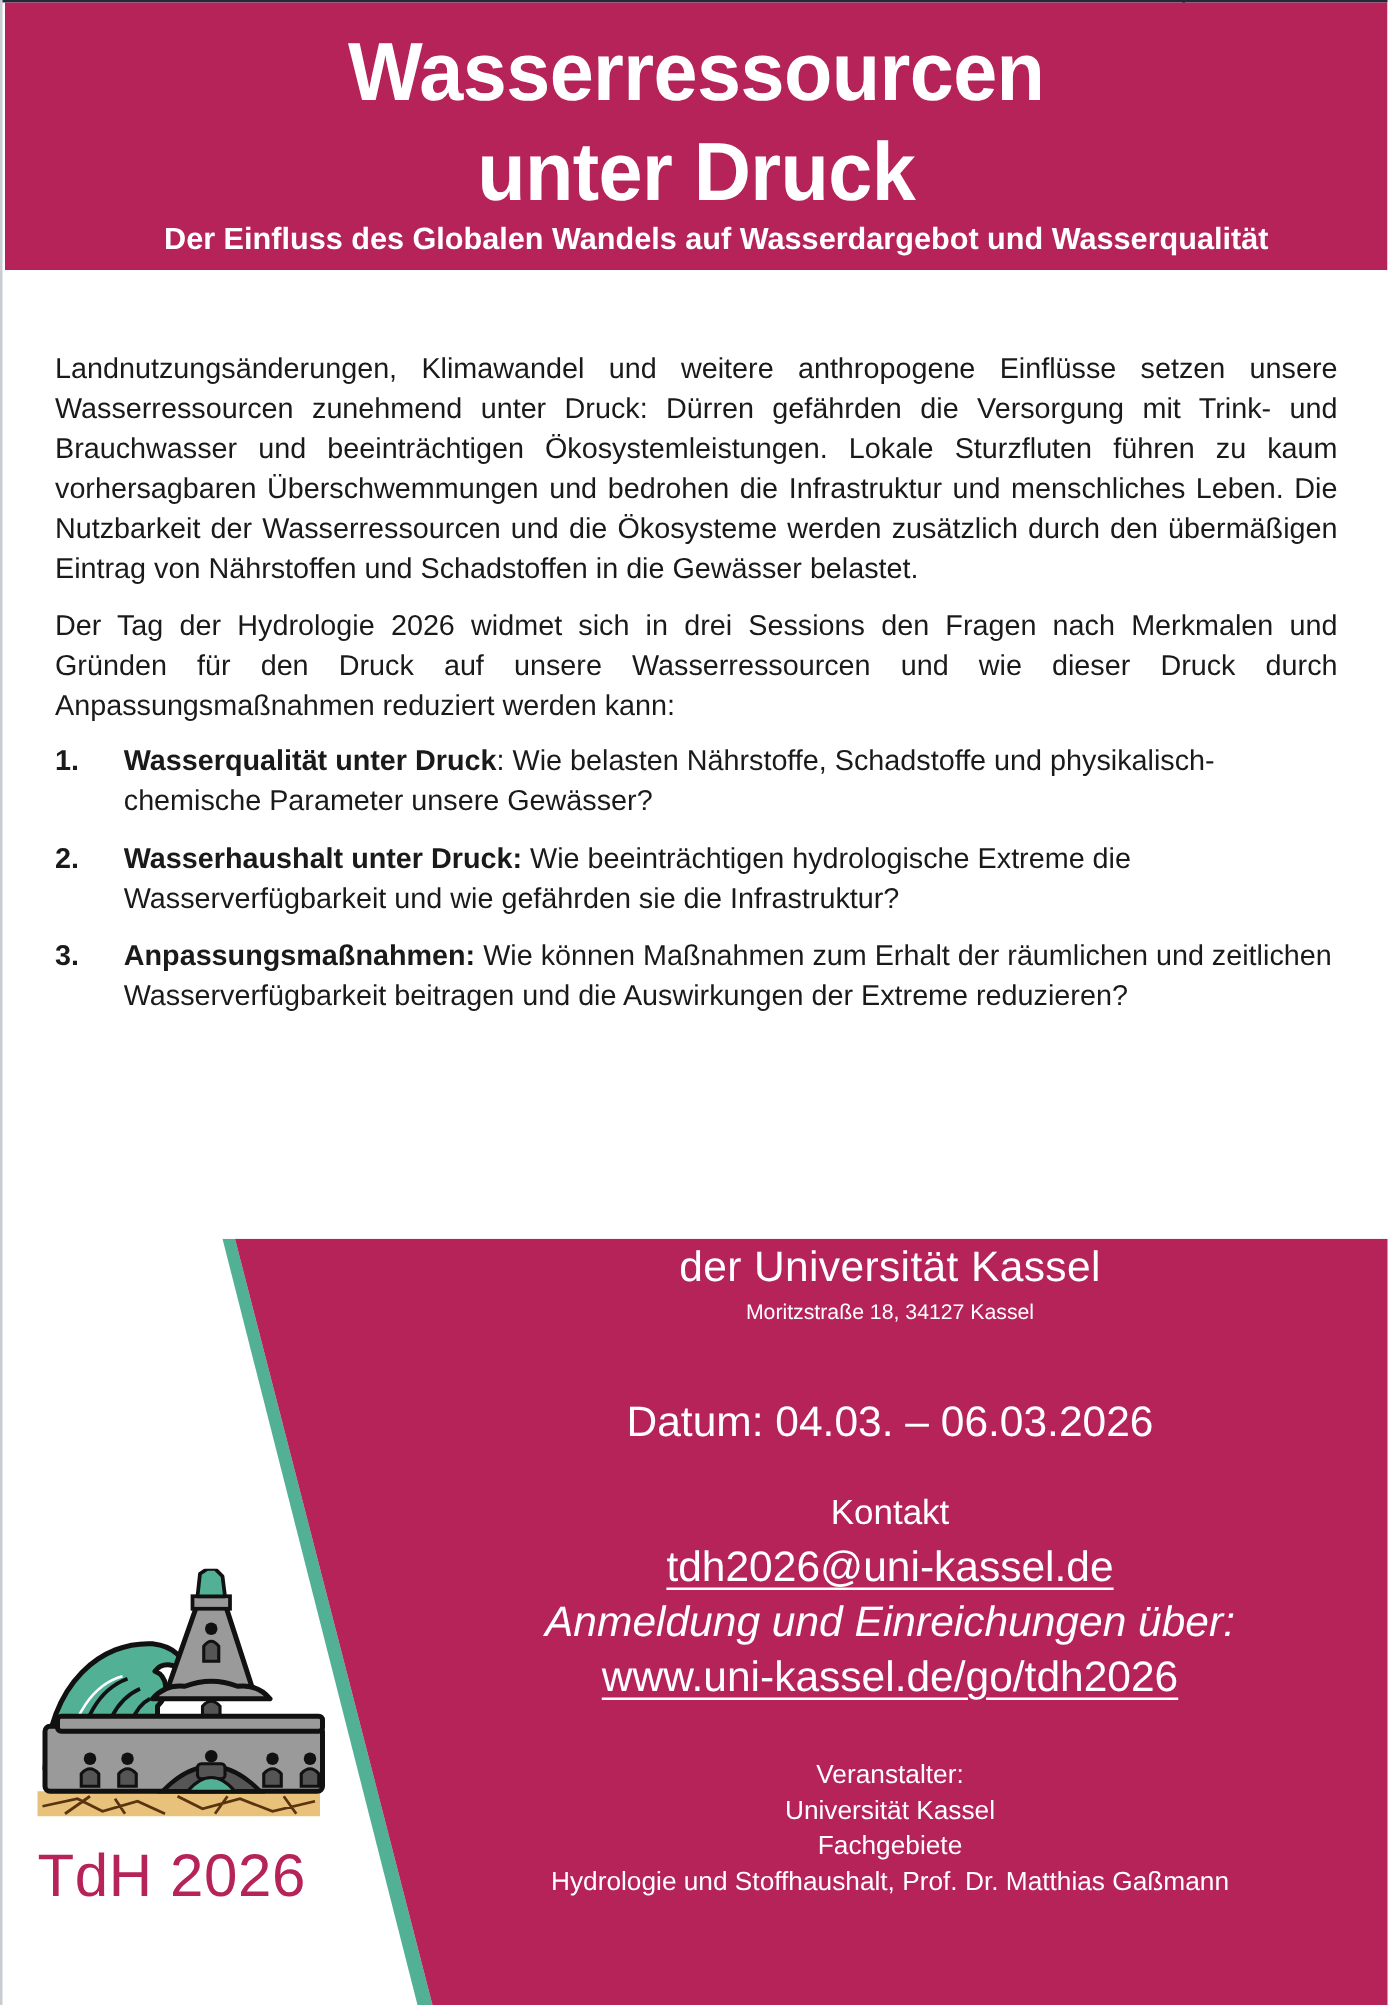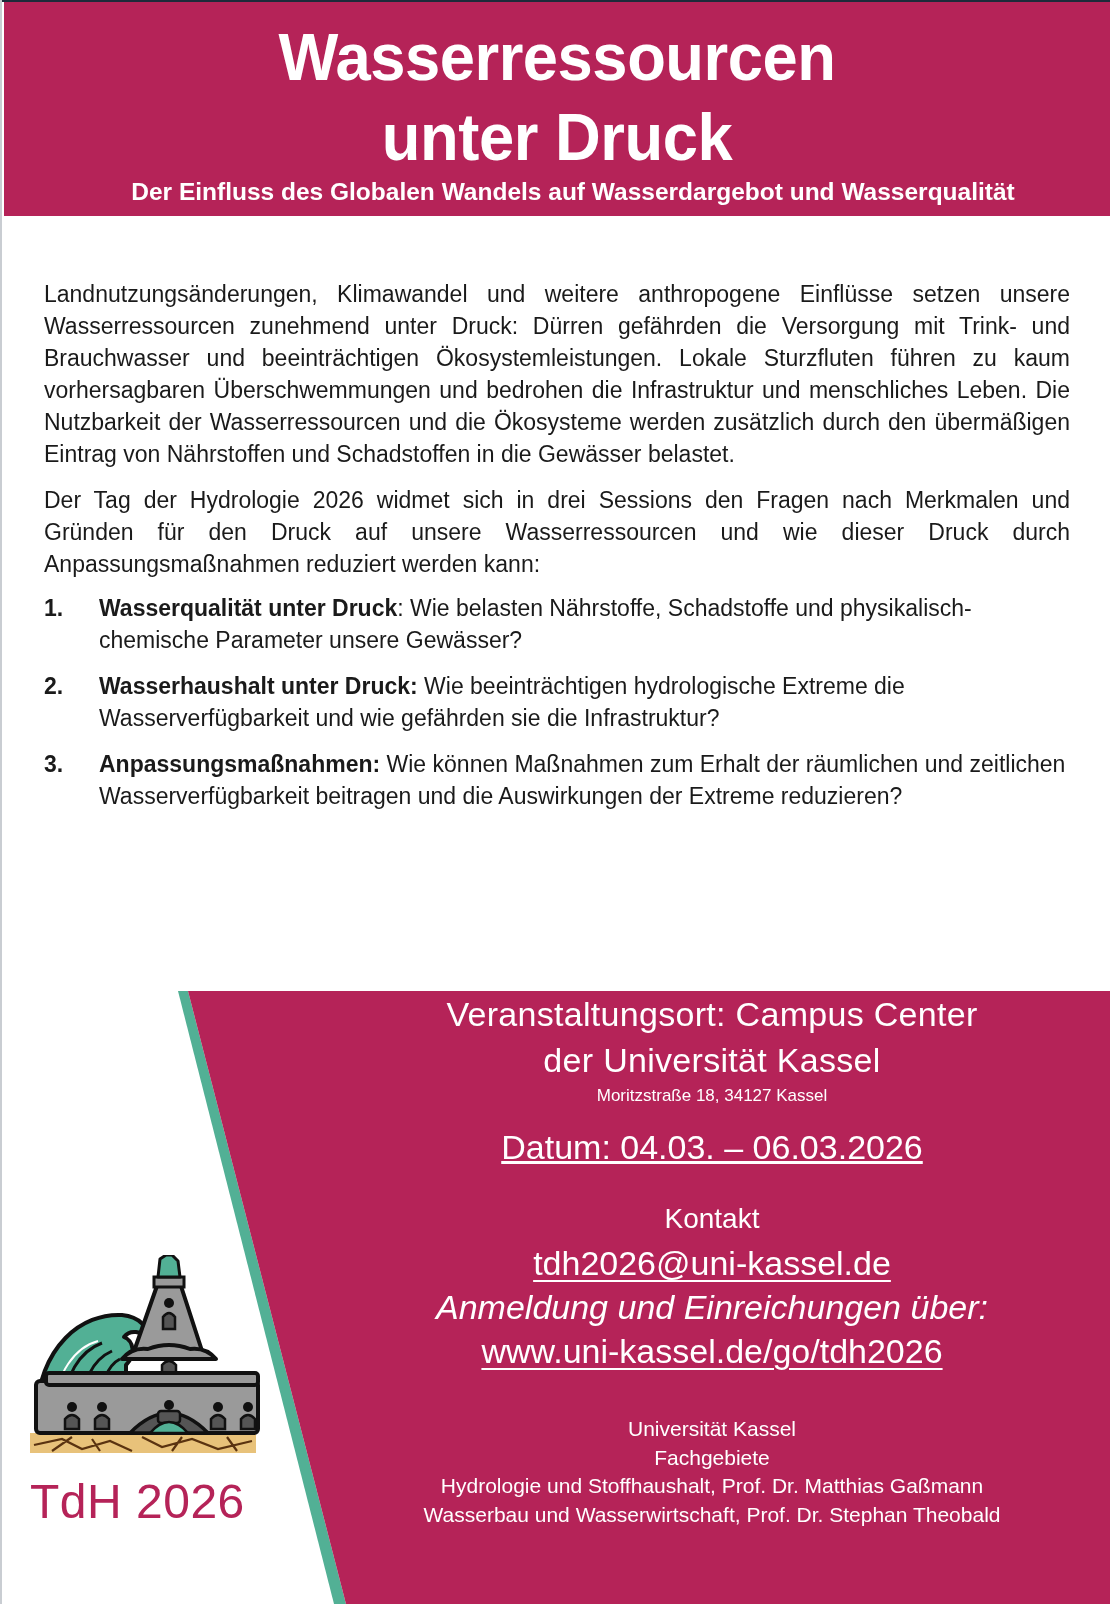--- a/index.html
+++ b/index.html
@@ -46,21 +46,21 @@
   .sessions li .label { font-weight: bold; }
 
   
   .panel-wrap { position: absolute; left: 0; top: 991px; width: 1110px; height: 613px; }
   .panel-svg { position: absolute; left: 0; top: 0; }
   .info {
     position: absolute; left: 340px; top: 991px; width: 740px; color: #ffffff; text-align: center;
   }
   .info .venue { font-size: 34px; line-height: 46px; letter-spacing: 0.3px; margin-top: 0; }
   .info .address { font-size: 17px; line-height: 24px; margin-top: 1px; }
-  .info .date { font-size: 34px; line-height: 40px; margin-top: 19px; text-decoration: underline; }
+  .info .date { font-size: 34px; line-height: 40px; margin-top: 56px; }
   .info .contact-heading { font-size: 28px; line-height: 44px; margin-top: 30px; }
   .info .link { font-size: 34px; line-height: 44px; color: #ffffff; text-decoration: underline; text-underline-offset: 5px; text-decoration-thickness: 2px; }
   .info .reg-label { font-size: 34px; line-height: 44px; font-style: italic; }
   .info .organizer { margin-top: 42px; font-size: 21px; line-height: 28.5px; }
 
   
   .logo { position: absolute; left: 20px; top: 1255px; width: 250px; height: 220px; }
   .logo-text {
     position: absolute; left: 28px; top: 1478px;
     font-size: 48px; line-height: 1; color: #b52358; letter-spacing: 0.5px;
@@ -99,33 +99,32 @@
   </section>
 
   <div class="panel-wrap">
     <svg class="panel-svg" width="1110" height="613" viewBox="0 0 1110 613">
       <polygon points="176,0 186,0 344,613 332,613" fill="#52B095"></polygon>
       <polygon points="186,0 1110,0 1110,613 344,613" fill="#B52358"></polygon>
     </svg>
   </div>
 
   <section class="info">
-    <div class="venue">Veranstaltungsort: Campus Center</div>
     <div class="venue">der Universität Kassel</div>
     <div class="address">Moritzstraße 18, 34127 Kassel</div>
     <div class="date">Datum: 04.03. – 06.03.2026</div>
     <div class="contact-heading">Kontakt</div>
     <div><a class="link">tdh2026@uni-kassel.de</a></div>
     <div class="reg-label">Anmeldung und Einreichungen über:</div>
     <div><a class="link">www.uni-kassel.de/go/tdh2026</a></div>
     <div class="organizer">
+      <div>Veranstalter:</div>
       <div>Universität Kassel</div>
       <div>Fachgebiete</div>
       <div>Hydrologie und Stoffhaushalt, Prof. Dr. Matthias Gaßmann</div>
-      <div>Wasserbau und Wasserwirtschaft, Prof. Dr. Stephan Theobald</div>
     </div>
   </section>
 
   <div class="logo">
     <svg width="250" height="220" viewBox="0 0 250 220">
 
       <rect x="8" y="178" width="226" height="20" fill="#e8c27a"></rect>
       <path d="M12,190 L40,184 L60,194 L88,186 L110,196 M120,182 L140,192 L170,184 L196,194 L230,186 M30,196 L50,182 M150,196 L160,182 M205,182 L215,196 M70,184 L78,196" stroke="#5a3310" stroke-width="2.2" fill="none"></path>
 
       <path d="M14,160 C18,90 60,58 100,60 C118,62 126,72 126,84 C120,76 108,74 102,82 C112,86 114,100 104,110 L104,160 Z" fill="#52b095" stroke="#111" stroke-width="4" stroke-linejoin="round"></path>

